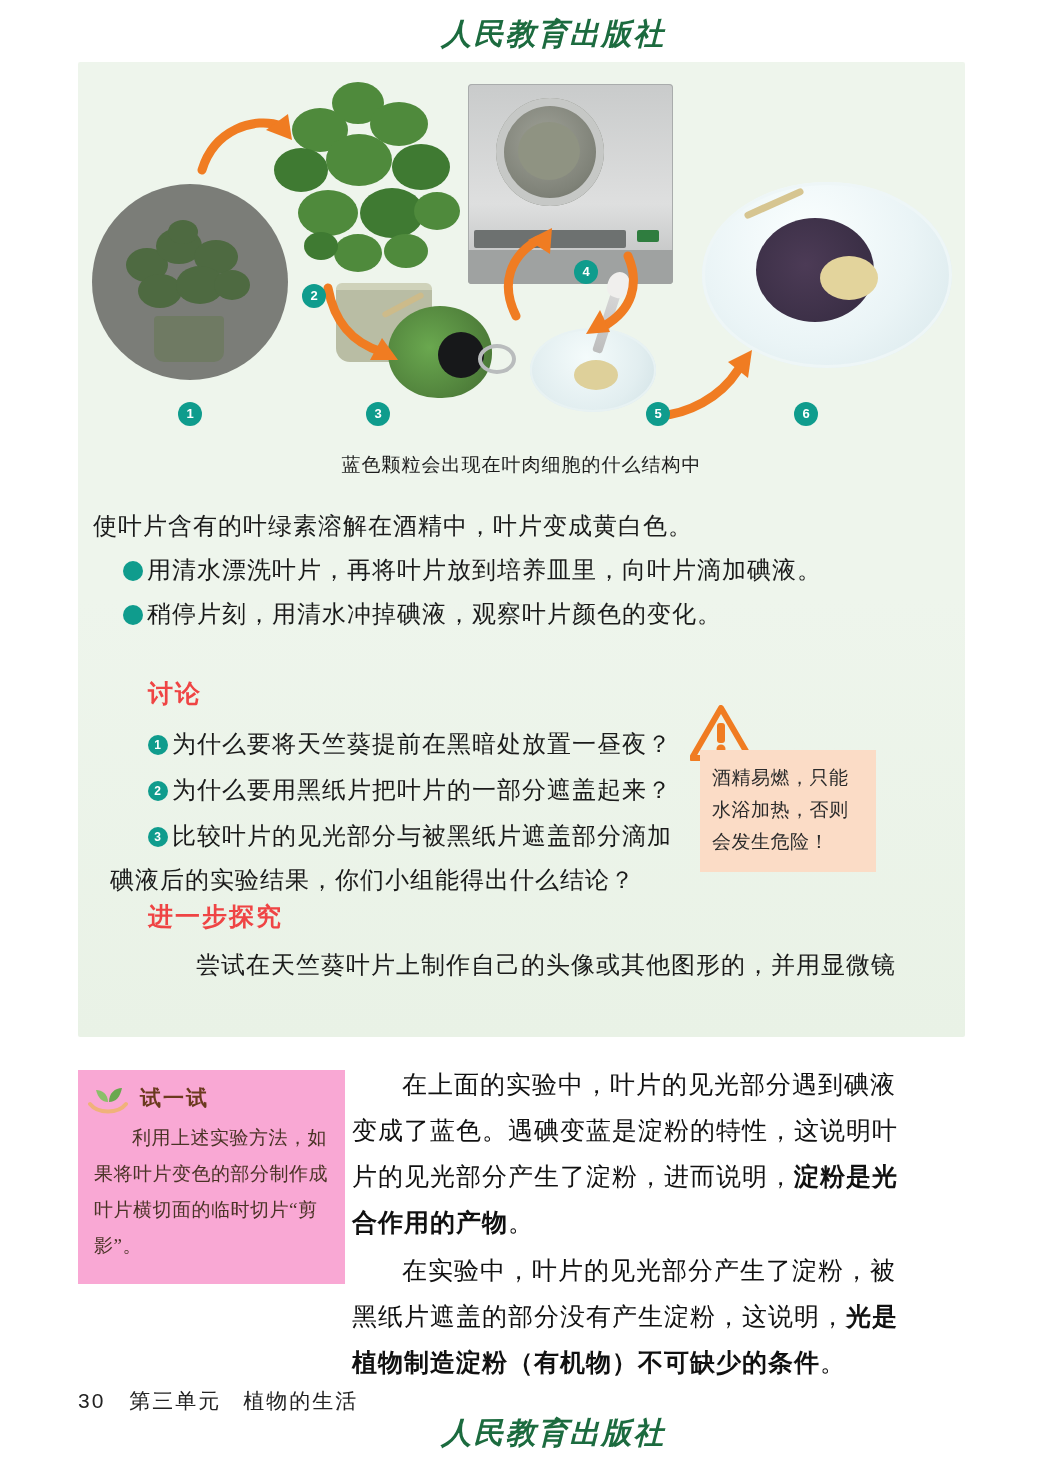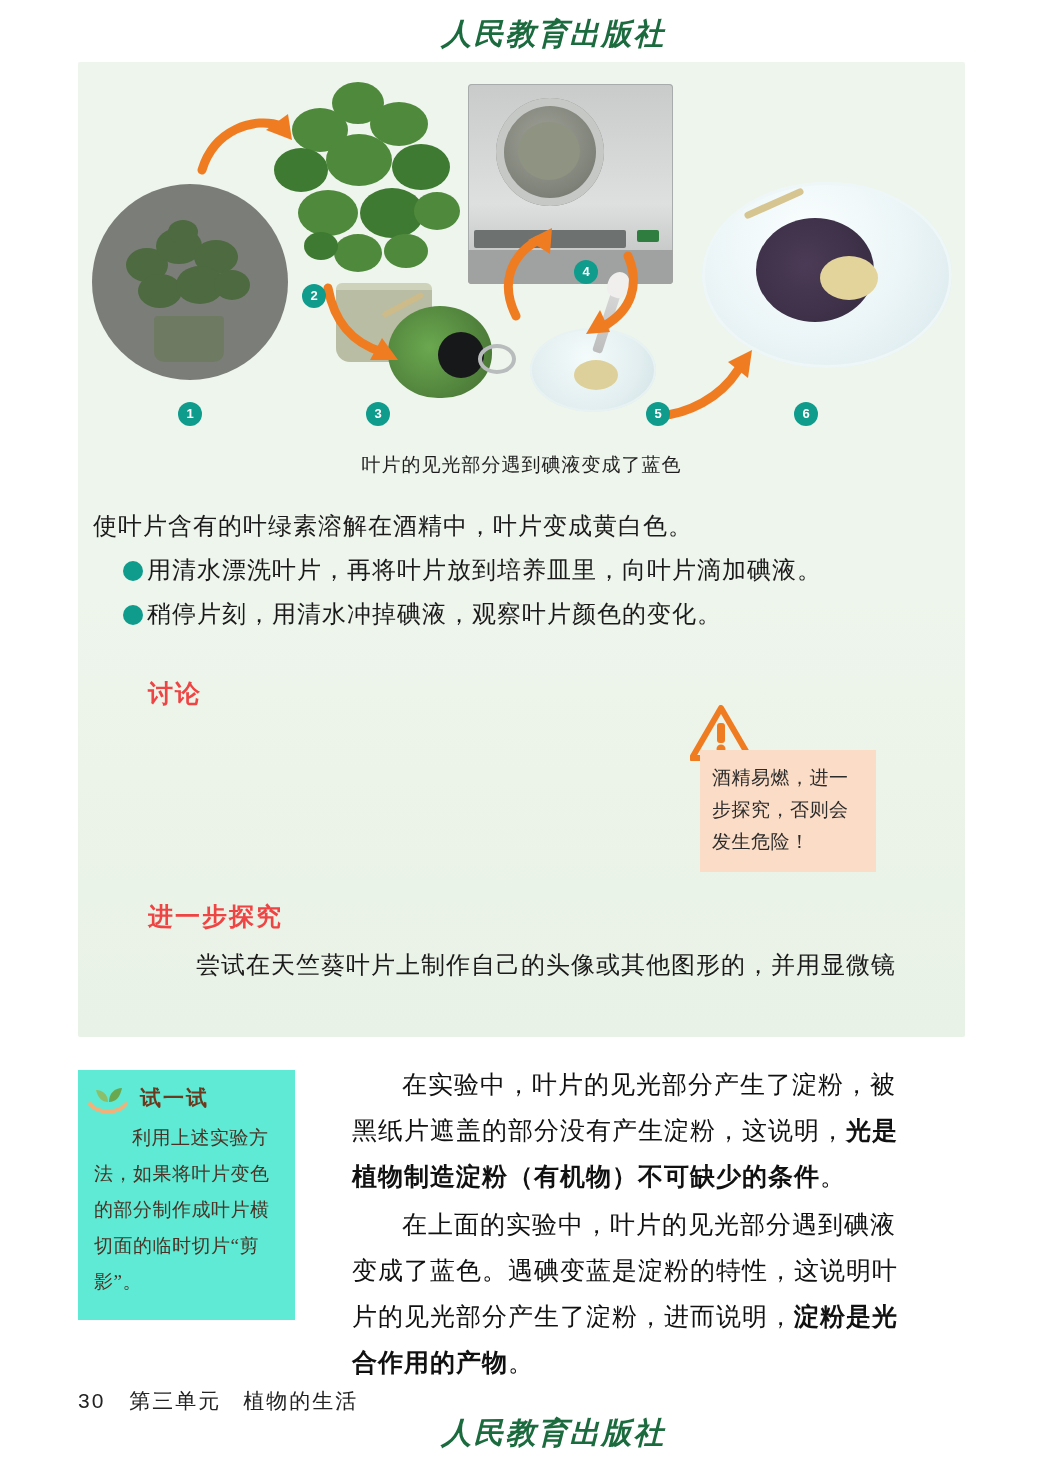--- a/index.html
+++ b/index.html
@@ -427,22 +427,22 @@
     top: 705px;
     width: 62px;
     height: 56px;
   }
 
   
   .tryit-box {
     position: absolute;
     left: 78px;
     top: 1070px;
-    width: 217px;
-    background: #5eead4;
+    width: 267px;
+    background: #f9a8d4;
     padding: 14px 16px 20px 16px;
     box-sizing: border-box;
   }
   .tryit-title {
     font-weight: bold;
     font-size: 21px;
     letter-spacing: 2px;
     color: #6b3a1e;
     margin-left: 46px;
   }
@@ -576,64 +576,76 @@
   </svg>
 
   <div class="badge" style="left:100px; top:340px;">1</div>
   <div class="badge" style="left:224px; top:222px;">2</div>
   <div class="badge" style="left:288px; top:340px;">3</div>
   <div class="badge" style="left:496px; top:198px;">4</div>
   <div class="badge" style="left:568px; top:340px;">5</div>
   <div class="badge" style="left:716px; top:340px;">6</div>
 </div>
 
-<div class="figure-caption">叶片的见光部分遇到碘液变成了蓝色</div>
+<div class="figure-caption">蓝色颗粒会出现在叶肉细胞的什么结构中</div>
 
 <div class="panel-text">
   <p>使叶片含有的叶绿素溶解在酒精中，叶片变成黄白色。</p>
   <p style="text-indent:30px;">
     <span class="step-inline">5</span><span>用清水漂洗叶片，再将叶片放到培养皿里，向叶片滴加碘液。</span>
   </p>
   <p style="text-indent:30px;">
     <span class="step-inline">6</span><span>稍停片刻，用清水冲掉碘液，观察叶片颜色的变化。</span>
   </p>
 </div>
 
 <div class="discussion">
   <div class="section-heading">讨论</div>
+  <ol>
+    <li>
+      <span class="step-inline">1</span><span>为什么要将天竺葵提前在黑暗处放置一昼夜？</span>
+    </li>
+    <li>
+      <span class="step-inline">2</span><span>为什么要用黑纸片把叶片的一部分遮盖起来？</span>
+    </li>
+    <li>
+      <span class="step-inline">3</span><span>比较叶片的见光部分与被黑纸片遮盖部分滴加</span>
+      <div style="margin-left:-38px;">碘液后的实验结果，你们小组能得出什么结论？</div>
+    </li>
+  </ol>
 </div>
 
 <svg class="warning-icon" viewBox="0 0 62 56">
   <path d="M31,3 L60,53 L2,53 Z" fill="none" stroke="#f07c22" stroke-width="6" stroke-linejoin="round"></path>
   <rect x="27" y="18" width="8" height="20" rx="3" fill="#f07c22"></rect>
   <circle cx="31" cy="44" r="4.5" fill="#f07c22"></circle>
 </svg>
-<div class="warning-box">酒精易燃，进一步探究，否则会发生危险！</div>
+<div class="warning-box">酒精易燃，只能水浴加热，否则会发生危险！</div>
 
 <div class="further">
   <div class="section-heading">进一步探究</div>
   <div class="body">尝试在天竺葵叶片上制作自己的头像或其他图形的，并用显微镜</div>
 </div>
 
 <div class="tryit-box">
   <svg class="sprout-icon" viewBox="0 0 40 34">
     <path d="M2,22 C10,32 30,32 38,22" stroke="#f0b27a" stroke-width="4" fill="none" stroke-linecap="round"></path>
     <path d="M20,20 C20,12 14,8 8,8 C10,16 14,20 20,20 Z" fill="#8bbf6a"></path>
     <path d="M21,20 C21,11 27,6 34,6 C32,15 28,20 21,20 Z" fill="#6aa84f"></path>
   </svg>
   <div class="tryit-title">试一试</div>
   <div class="tryit-body">利用上述实验方法，如果将叶片变色的部分制作成叶片横切面的临时切片“剪影”。</div>
 </div>
 
 <div class="right-col">
   <p>
-    <span>在实验中，叶片的见光部分产生了淀粉，被黑纸片遮盖的部分没有产生淀粉，这说明，</span><b>光是植物制造淀粉（有机物）不可缺少的条件</b><span>。</span>
+    <span>在上面的实验中，叶片的见光部分遇到碘液变成了蓝色。遇碘变蓝是淀粉的特性，这说明叶片的见光部分产生了淀粉，进而说明，</span><b>淀粉是光合作用的产物</b><span>。</span>
   </p>
   <p>
-    <span>在上面的实验中，叶片的见光部分遇到碘液变成了蓝色。遇碘变蓝是淀粉的特性，这说明叶片的见光部分产生了淀粉，进而说明，</span><b>淀粉是光合作用的产物</b><span>。</span>
+    <span>在实验中，叶片的见光部分产生了淀粉，被黑纸片遮盖的部分没有产生淀粉，这说明，</span><b>光是植物制造淀粉（有机物）不可缺少的条件</b><span>。</span>
   </p>
 </div>
 
 <div class="footer">
   <span class="pageno">30</span><span class="unit">第三单元</span><span>植物的生活</span>
 </div>
 
 <div class="publisher-mark publisher-bottom">人民教育出版社</div>
 
 </body></html>

